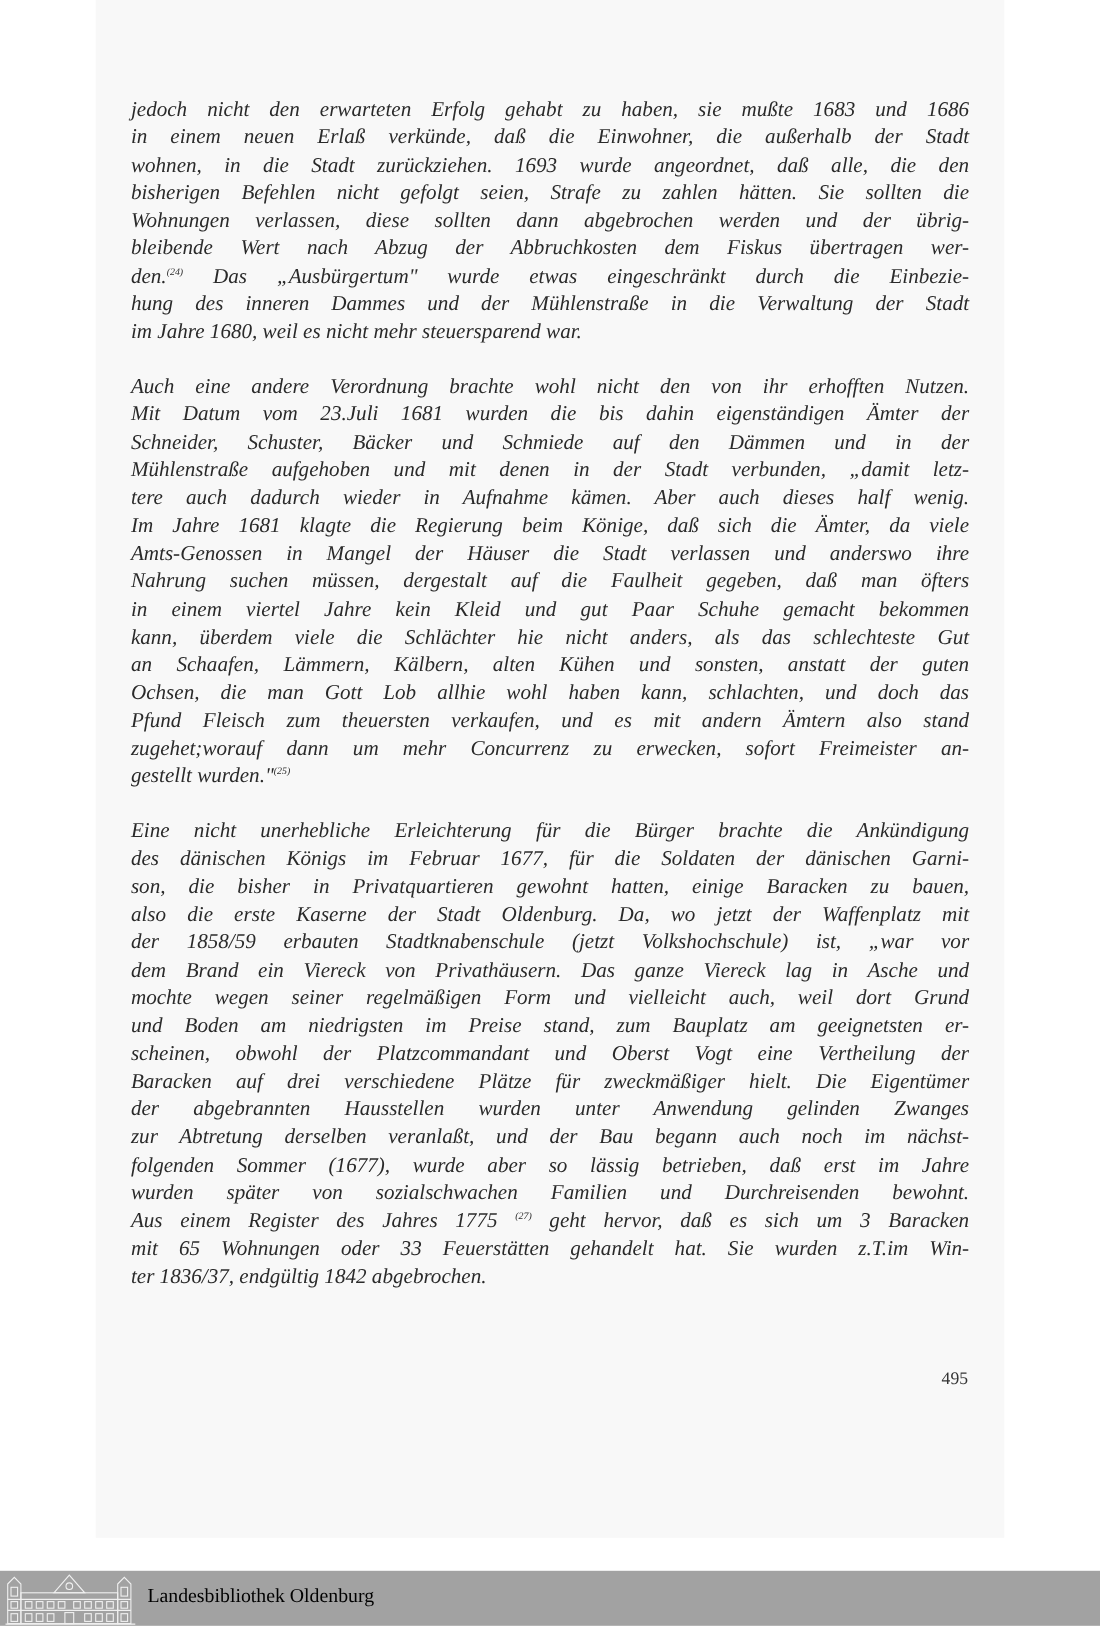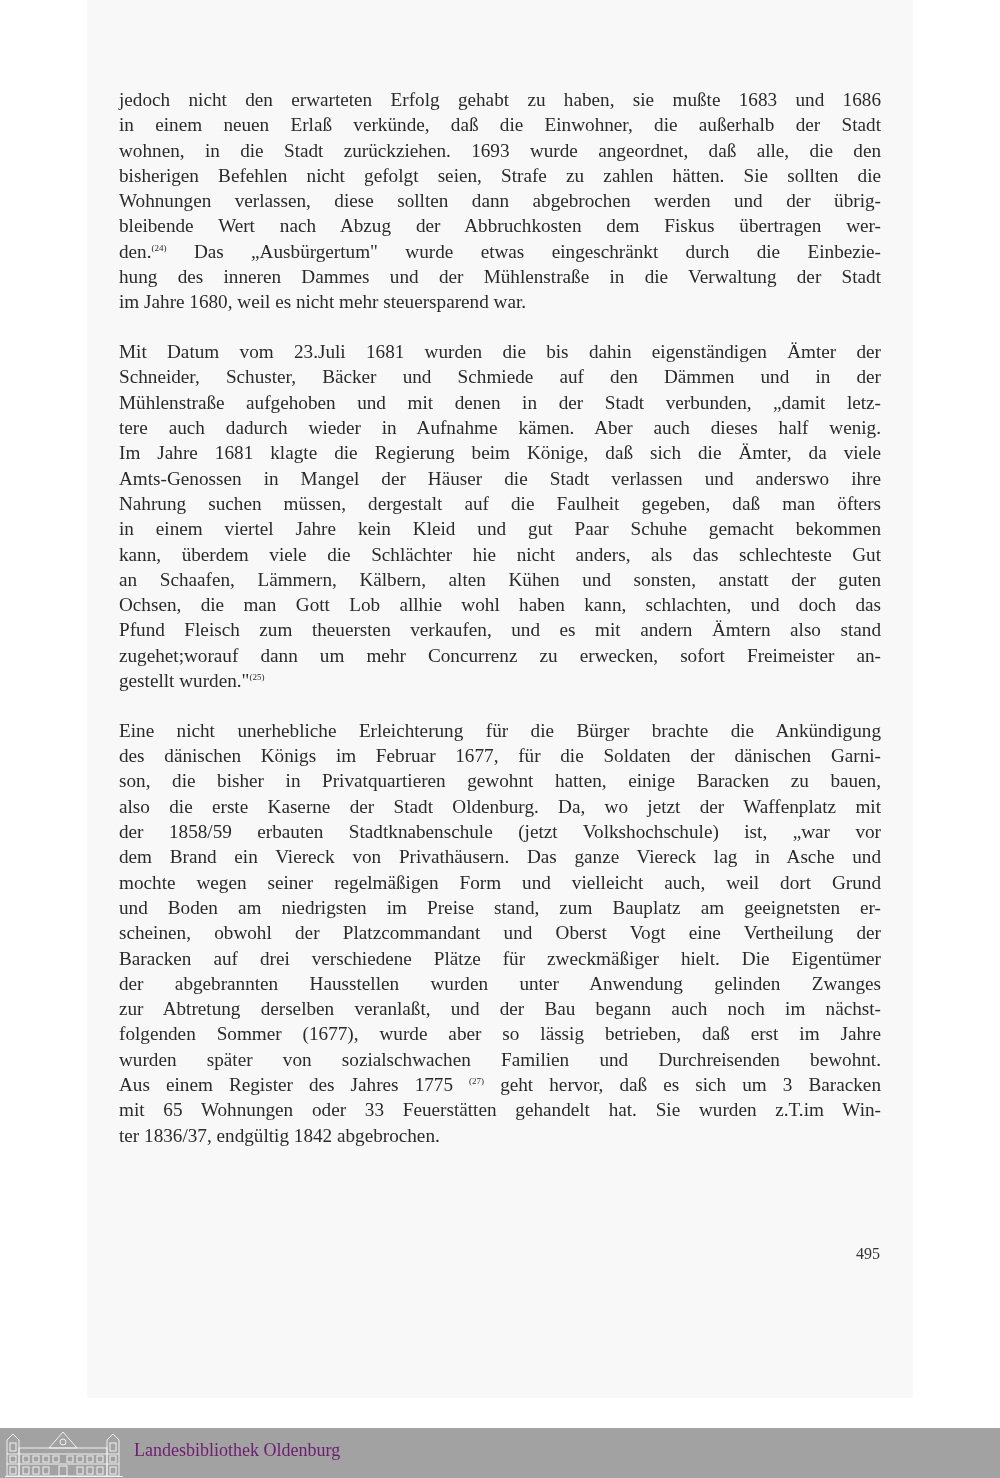--- a/index.html
+++ b/index.html
@@ -11,20 +11,21 @@
   .page {
     position:absolute; left:87px; top:0; width:826px; height:1398px;
     background:#f8f8f8;
   }
   .body-text {
     position:absolute; left:32px; top:87px; width:762px;
     color:#2a2a2a;
     font-family:"Liberation Serif", serif;
     font-size:19.2px;
     line-height:25.3px;
+    font-style:italic;
   }
   .para { margin:0 0 24.5px 0; }
   .line {
     display:block; white-space:nowrap; text-align:justify;
     text-align-last:justify; height:25.3px;
   }
   .line.last { text-align-last:left; }
   sup.fn { font-size:9px; vertical-align:7px; line-height:0; }
   .page-number {
     position:absolute; right:33px; top:1245px;
@@ -32,40 +33,41 @@
   }
   .footer {
     position:absolute; left:0; top:1428px; width:1000px; height:50px;
     background:#a2a2a2;
   }
   .footer-logo {
     position:absolute; left:3px; top:2px; width:122px; height:48px;
   }
   .footer-label {
     position:absolute; left:134px; top:12px;
-    font-family:"Liberation Serif", serif; font-size:18px; color:#701a75;
+    font-family:"Liberation Serif", serif; font-size:18px; color:#000000;
   }
 </style>
 </head>
 <body>
 
 <div class="page">
   <div class="body-text" id="body-text">
       <div class="para">
         <span class="line"><span>jedoch nicht den erwarteten Erfolg gehabt zu haben, sie mußte 1683 und 1686</span></span>
         <span class="line"><span>in einem neuen Erlaß verkünde, daß die Einwohner, die außerhalb der Stadt</span></span>
         <span class="line"><span>wohnen, in die Stadt zurückziehen. 1693 wurde angeordnet, daß alle, die den</span></span>
         <span class="line"><span>bisherigen Befehlen nicht gefolgt seien, Strafe zu zahlen hätten. Sie sollten die</span></span>
         <span class="line"><span>Wohnungen verlassen, diese sollten dann abgebrochen werden und der übrig-</span></span>
         <span class="line"><span>bleibende Wert nach Abzug der Abbruchkosten dem Fiskus übertragen wer-</span></span>
         <span class="line"><span>den.</span><sup class="fn">(24)</sup><span> Das „Ausbürgertum" wurde etwas eingeschränkt durch die Einbezie-</span></span>
         <span class="line"><span>hung des inneren Dammes und der Mühlenstraße in die Verwaltung der Stadt</span></span>
         <span class="line last"><span>im Jahre 1680, weil es nicht mehr steuersparend war.</span></span>
       </div>
       <div class="para">
+        <span class="line"><span>Auch eine andere Verordnung brachte wohl nicht den von ihr erhofften Nutzen.</span></span>
         <span class="line"><span>Mit Datum vom 23.Juli 1681 wurden die bis dahin eigenständigen Ämter der</span></span>
         <span class="line"><span>Schneider, Schuster, Bäcker und Schmiede auf den Dämmen und in der</span></span>
         <span class="line"><span>Mühlenstraße aufgehoben und mit denen in der Stadt verbunden, „damit letz-</span></span>
         <span class="line"><span>tere auch dadurch wieder in Aufnahme kämen. Aber auch dieses half wenig.</span></span>
         <span class="line"><span>Im Jahre 1681 klagte die Regierung beim Könige, daß sich die Ämter, da viele</span></span>
         <span class="line"><span>Amts-Genossen in Mangel der Häuser die Stadt verlassen und anderswo ihre</span></span>
         <span class="line"><span>Nahrung suchen müssen, dergestalt auf die Faulheit gegeben, daß man öfters</span></span>
         <span class="line"><span>in einem viertel Jahre kein Kleid und gut Paar Schuhe gemacht bekommen</span></span>
         <span class="line"><span>kann, überdem viele die Schlächter hie nicht anders, als das schlechteste Gut</span></span>
         <span class="line"><span>an Schaafen, Lämmern, Kälbern, alten Kühen und sonsten, anstatt der guten</span></span>

